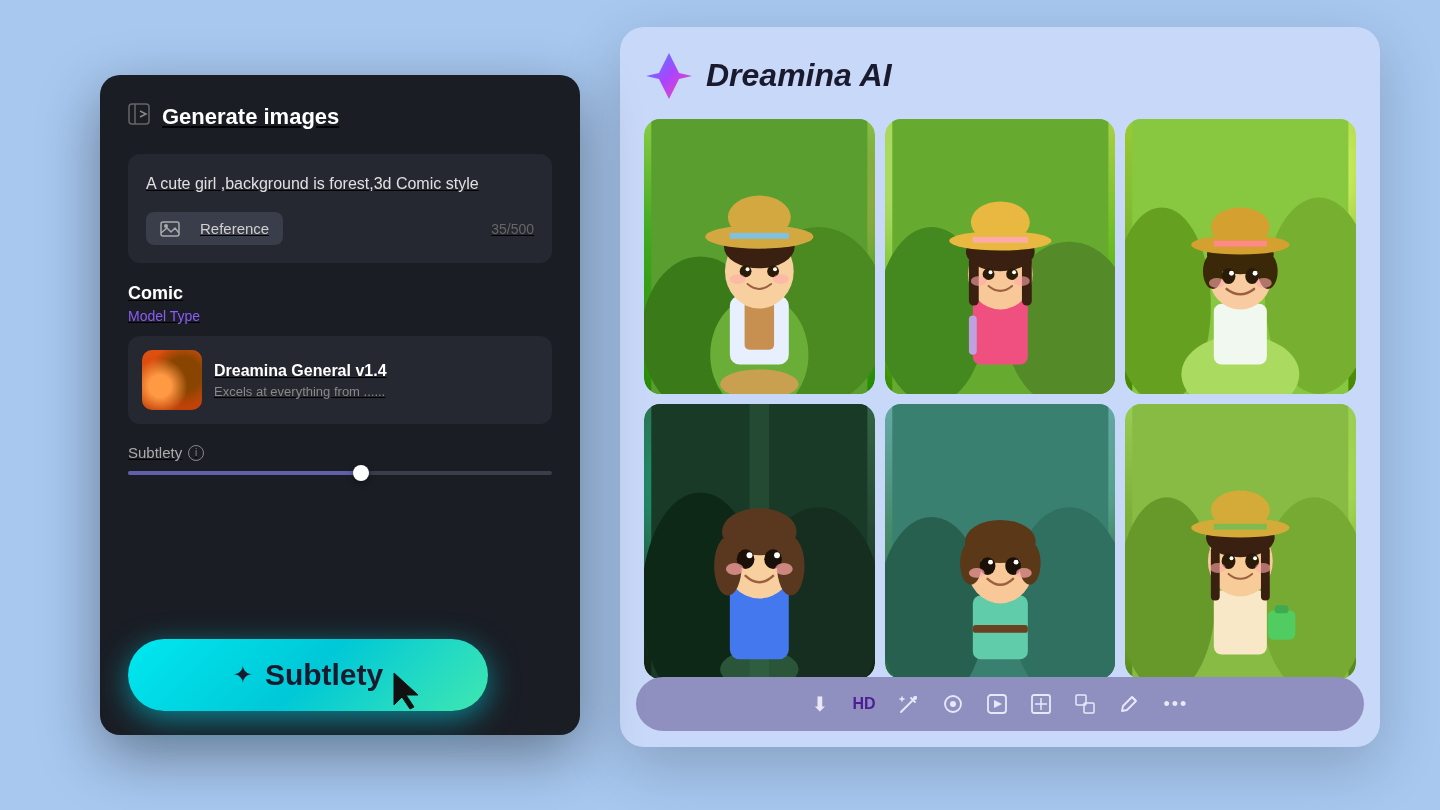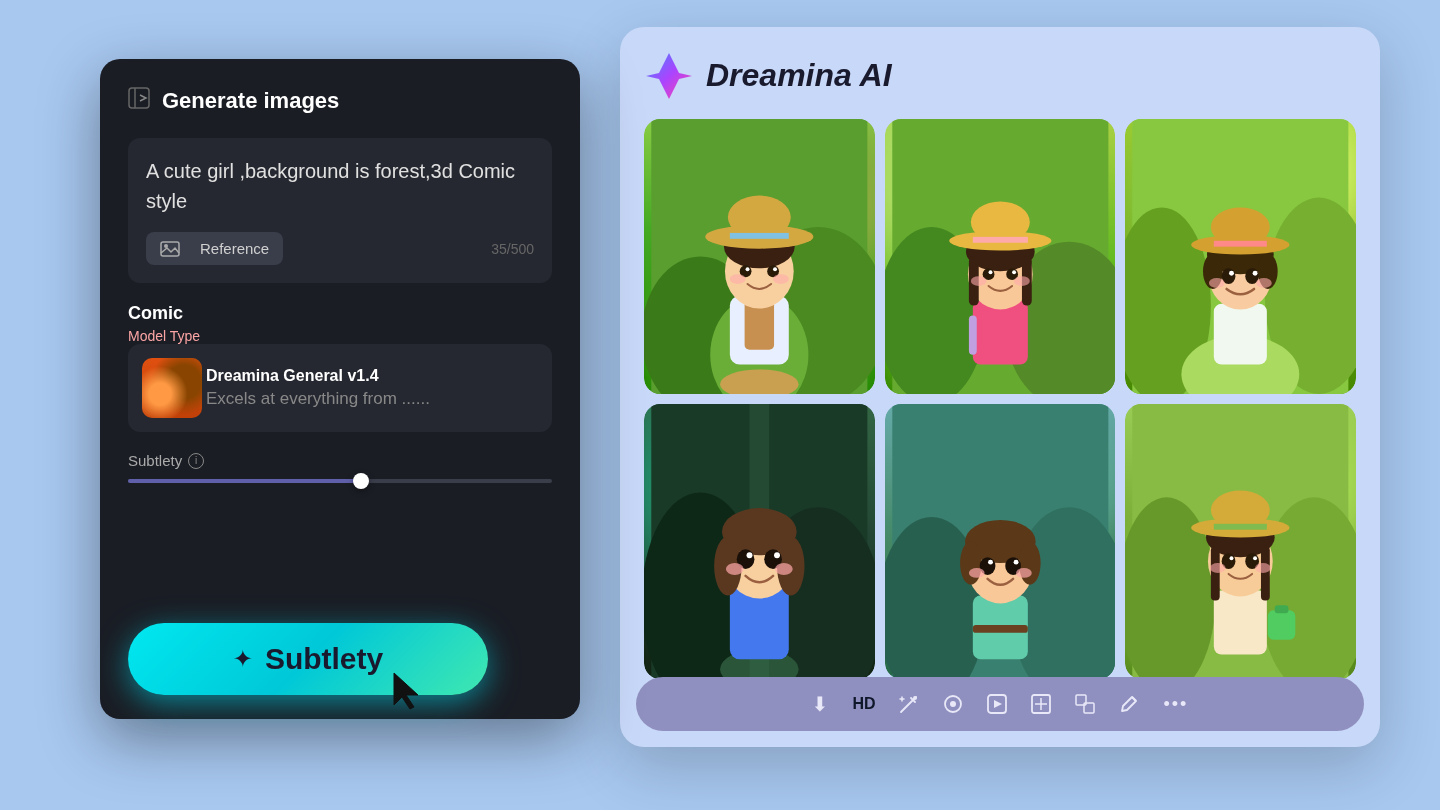--- a/index.html
+++ b/index.html
@@ -46,21 +46,21 @@
     }
 
     .prompt-box {
       background: #252830;
       border-radius: 12px;
       padding: 18px;
       margin-bottom: 16px;
     }
 
     .prompt-text {
-      font-size: 20px;
+      font-size: 16px;
       color: #e0e0e0;
       line-height: 1.5;
       margin-bottom: 16px;
     }
 
     .reference-row {
       display: flex;
       align-items: center;
       justify-content: space-between;
     }
@@ -89,27 +89,28 @@
 
     .model-label {
       font-size: 18px;
       font-weight: 700;
       color: #ffffff;
       margin-bottom: 4px;
     }
 
     .model-type-label {
       font-size: 14px;
-      color: #fca5a5;
+      color: #8b5cf6;
+      margin-bottom: 12px;
     }
 
     .model-card {
       display: flex;
       align-items: center;
-      gap: 4px;
+      gap: 12px;
       background: #252830;
       border-radius: 12px;
       padding: 14px;
     }
 
     .model-thumbnail {
       width: 60px;
       height: 60px;
       border-radius: 10px;
       background: linear-gradient(135deg, #e8a060, #c06820);
@@ -132,21 +133,21 @@
     }
 
     .model-name {
       font-size: 16px;
       font-weight: 600;
       color: #ffffff;
       margin-bottom: 4px;
     }
 
     .model-desc {
-      font-size: 17px;
+      font-size: 13px;
       color: #888;
     }
 
     .subtlety-section {
       margin-top: 20px;
     }
 
     .subtlety-label {
       display: flex;
       align-items: center;
@@ -365,28 +366,28 @@
       color: #e8e8f8;
       font-size: 20px;
       cursor: pointer;
       display: flex;
       align-items: center;
     }
 
     .toolbar-hd {
       font-size: 16px;
       font-weight: 700;
-      color: #0f172a;
+      color: #4c1d95;
     }
 
   </style>
 </head>
 <body>
 
-<div style="position:absolute; left:100px; top:59px;">
+<div style="position:absolute; left:100px; top:75px;text-decoration:underline;">
   <div class="left-panel">
 
     <div class="panel-header">
       <span class="panel-header-icon">
         <svg width="22" height="22" viewBox="0 0 22 22" fill="none">
           <rect x="1" y="1" width="20" height="20" rx="3" stroke="#666" stroke-width="1.5"></rect>
           <line x1="7" y1="1" x2="7" y2="21" stroke="#666" stroke-width="1.5"></line>
           <path d="M12 8 L18 11 L12 14" stroke="#888" stroke-width="1.5" fill="none"></path>
         </svg>
       </span>

